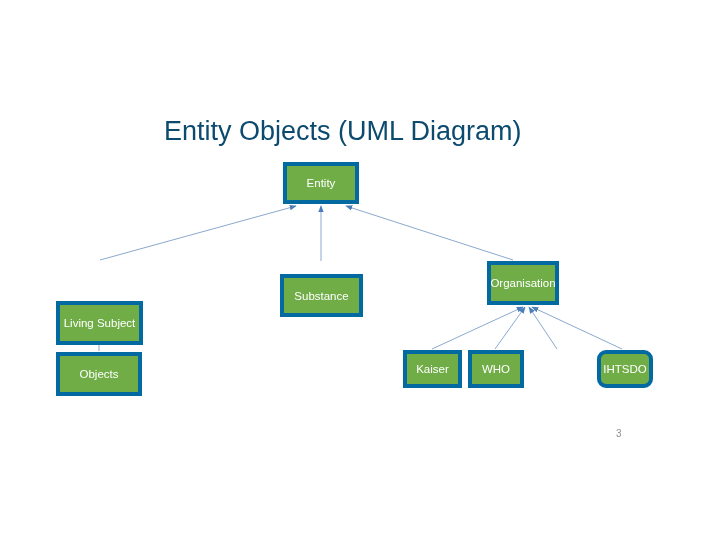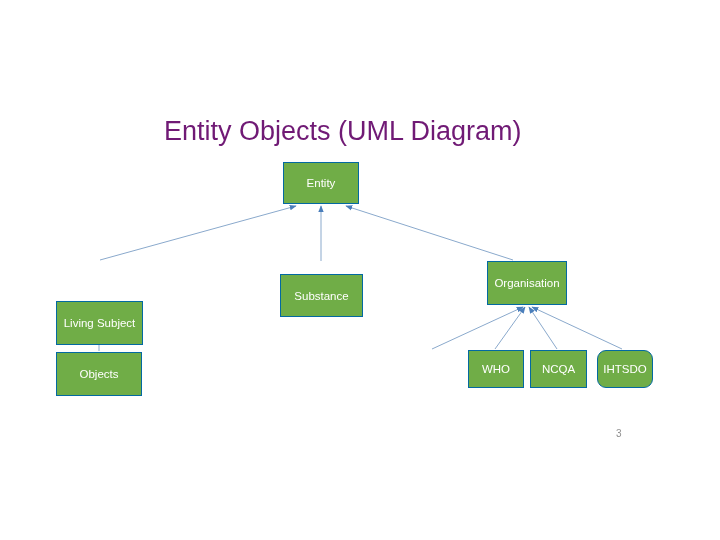--- a/index.html
+++ b/index.html
@@ -15,48 +15,48 @@
     overflow: hidden;
     font-family: "Liberation Sans", sans-serif;
   }
   .slide-title {
     position: absolute;
     left: 164px;
     top: 116px;
     font-size: 27px;
     font-weight: 400;
     letter-spacing: 0px;
-    color: #701a75;
+    color: #0c4a6e;
     white-space: nowrap;
   }
   .connector-layer {
     position: absolute;
     left: 0;
     top: 0;
     width: 720px;
     height: 540px;
     pointer-events: none;
   }
   .uml-node {
     position: absolute;
     background: #70ad47;
-    border: 1px solid #0369a1;
+    border: 4px solid #0369a1;
     box-sizing: border-box;
     color: #ffffff;
     display: flex;
     align-items: center;
     justify-content: center;
     font-size: 11.5px;
     text-align: center;
     white-space: nowrap;
   }
   .node-entity        { left: 283px; top: 162px; width: 76px; height: 42px; }
   .node-living-subject{ left:  56px; top: 261px; width: 87px; height: 44px; margin-top: 40px; }
   .node-substance     { left: 280px; top: 274px; width: 83px; height: 43px; }
-  .node-organisation  { left: 487px; top: 261px; width: 80px; height: 44px; }
+  .node-organisation  { left: 487px; top: 261px; width: 72px; height: 44px; }
   .node-person        { left:  56px; top: 352px; width: 86px; height: 44px; }
   .node-kaiser        { left: 403px; top: 350px; width: 59px; height: 38px; }
   .node-who           { left: 468px; top: 350px; width: 56px; height: 38px; text-align: right; }
   .node-ncqa          { left: 530px; top: 350px; width: 57px; height: 38px; }
   .node-ihtsdo        { left: 597px; top: 350px; width: 56px; height: 38px; border-radius: 9px; }
   .page-number {
     position: absolute;
     left: 616px;
     top: 428px;
     font-size: 10px;
@@ -99,28 +99,28 @@
   </div>
 
   <div class="uml-node node-organisation">
     <span>Organisation</span>
   </div>
 
   <div class="uml-node node-person">
     <span>Objects</span>
   </div>
 
+  <div class="uml-node node-kaiser">
+    <span>Kaiser</span>
+  </div>
 
   <div class="uml-node node-who">
     <span>WHO</span>
   </div>
 
-  <div class="uml-node node-ncqa">
-    <span>NCQA</span>
-  </div>
 
   <div class="uml-node node-ihtsdo">
     <span>IHTSDO</span>
   </div>
 
   <div class="page-number">3</div>
 
 </div>
 
 </body></html>

